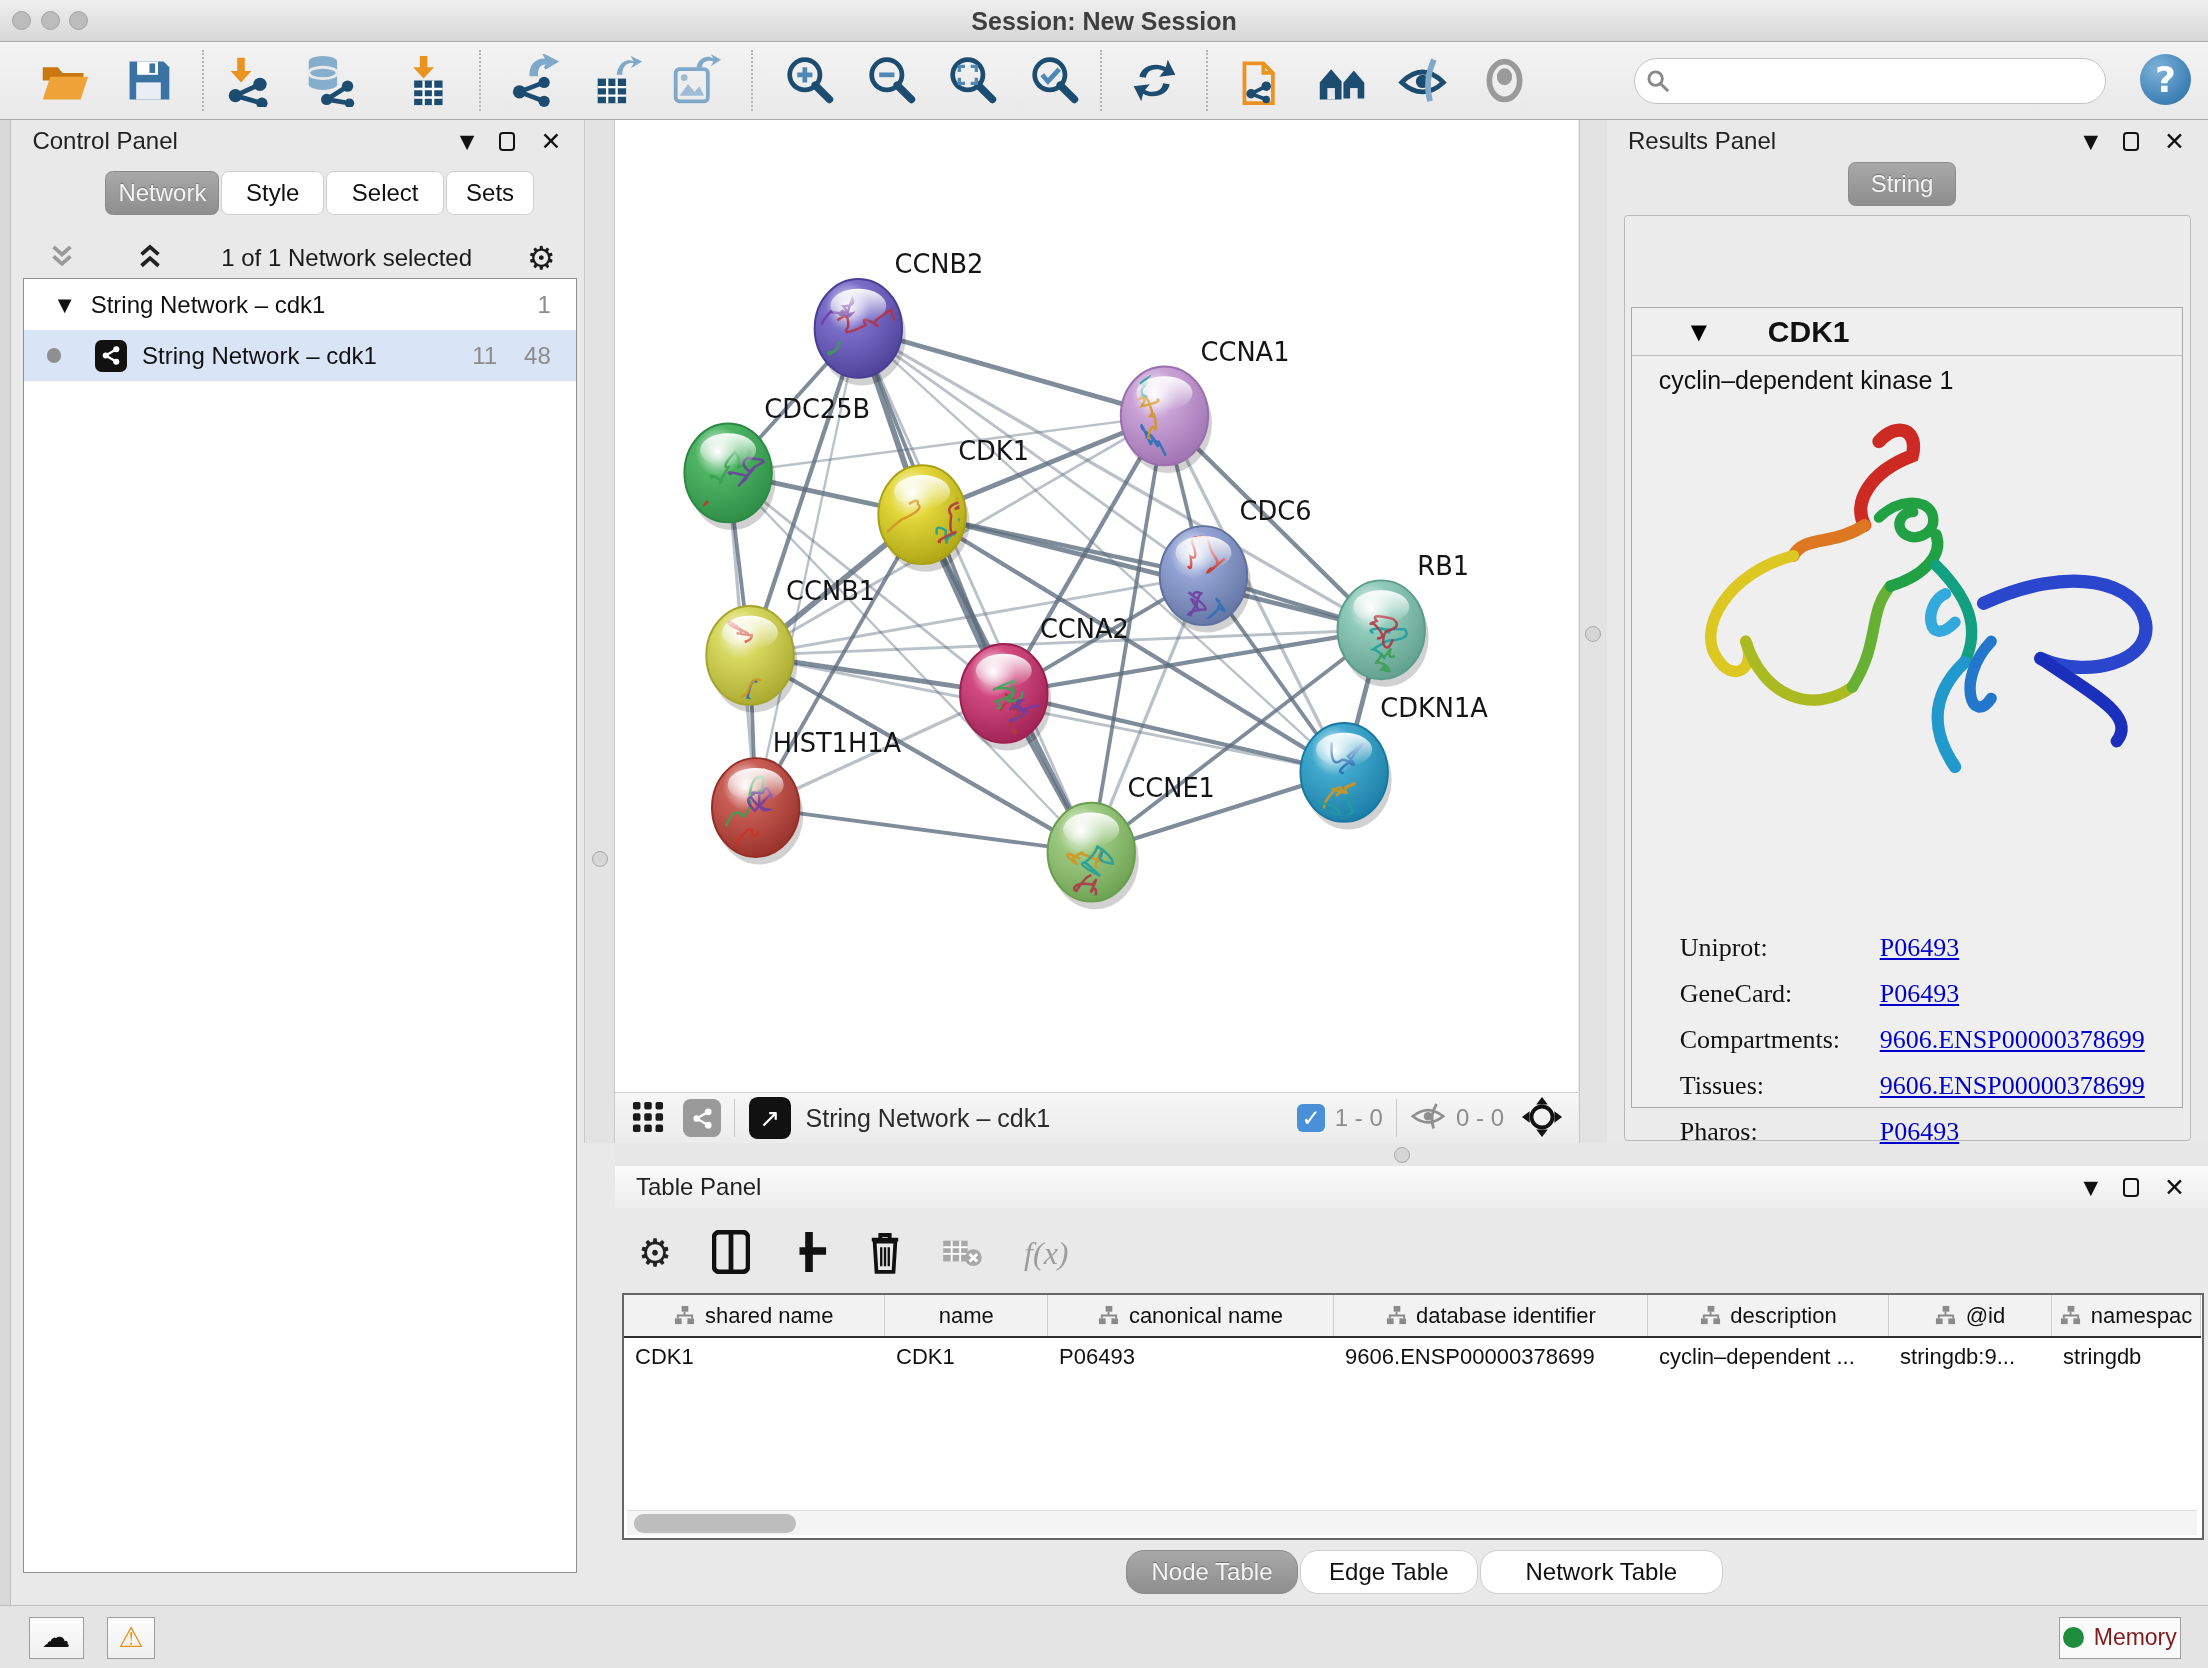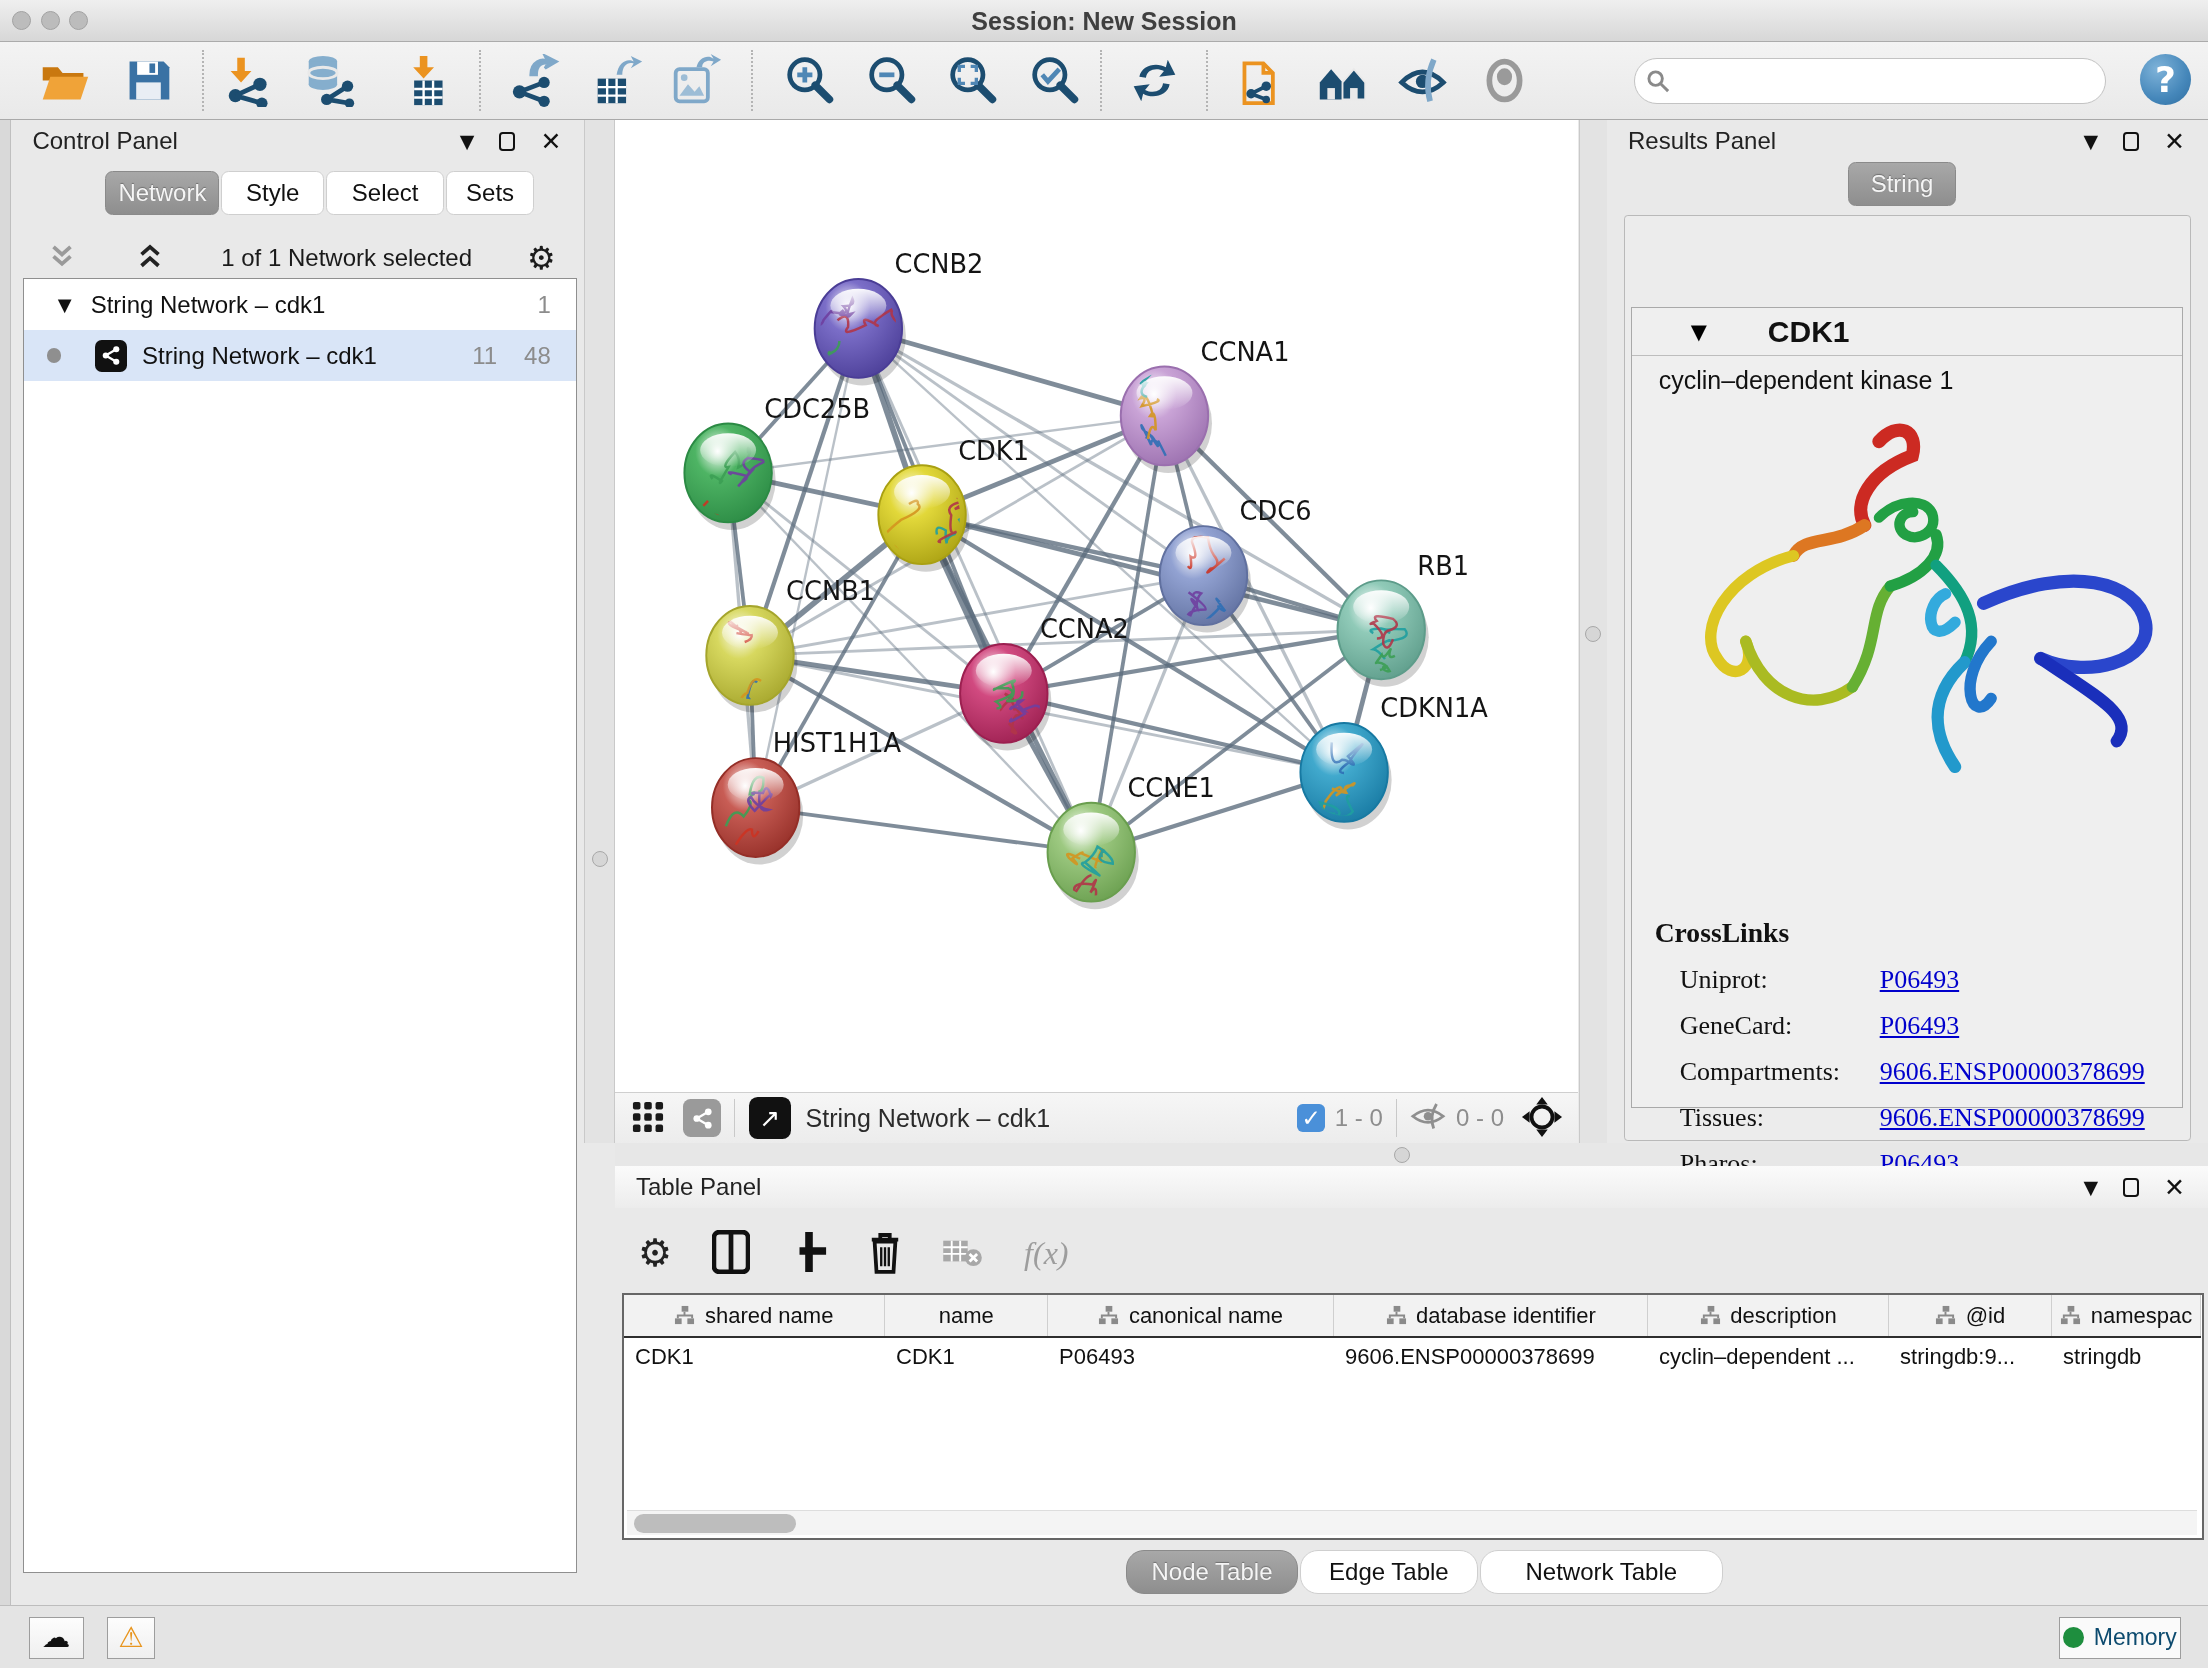--- a/index.html
+++ b/index.html
@@ -119,21 +119,21 @@
   #tp-tabs { position:absolute; left:511px; top:384px; display:flex; }
   #tp-tabs .tab { margin-right:1.9px;border-radius:18px; }
 
   
   #status-bar { left:0; top:1605px; width:2208px; height:63px; background:#e4e4e4;
     border-top:1px solid #bdbdbd; }
   .sb-btn { position:absolute; top:10.5px; height:42px; background:linear-gradient(#fdfdfd,#efefef);
     border:1.9px solid #9d9d9d; display:flex; align-items:center; justify-content:center; }
   #cloud-btn { left:28.5px; width:55px; font-size:28.5px; color:#111; }
   #warn-btn { left:107px; width:48px; font-size:28.5px; color:#e8951e; }
-  #memory-btn { left:2059px; width:122px; gap:9.5px; font-size:23px; color:#0c4a6e; background:#fafafa; }
+  #memory-btn { left:2059px; width:122px; gap:9.5px; font-size:23px; color:#7f1d1d; background:#fafafa; }
   #memory-dot { width:21px; height:21px; border-radius:50%; background:#1e8e3e; }
 </style>
 </head>
 <body>
 
 <div id="titlebar" class="abs">
   <span class="tl" style="left:12.4px"></span>
   <span class="tl" style="left:41px"></span>
   <span class="tl" style="left:69px"></span>
   <div id="win-title">Session: New Session</div>
@@ -686,21 +686,20 @@
           <path d="M262 182 C296 172 318 150 310 128" stroke="#22a044" stroke-width="12"></path>
           <path d="M310 160 C342 192 358 224 340 262" stroke="#11a080" stroke-width="12"></path>
           <path d="M340 262 C300 300 308 340 330 372" stroke="#2299cc" stroke-width="13"></path>
           <path d="M330 220 C300 250 296 200 320 190" stroke="#33aadd" stroke-width="12"></path>
           <path d="M360 200 C452 158 522 178 530 220 C538 262 468 280 420 258" stroke="#2a46cc" stroke-width="14"></path>
           <path d="M420 258 C478 298 520 318 500 345" stroke="#1a2fbb" stroke-width="13"></path>
           <path d="M368 240 C330 280 348 330 368 300" stroke="#2277cc" stroke-width="12"></path>
         </g>
       </svg>
       <div id="crosslinks">
-        <div id="crosslinks-title">CrossLinks</div>
         <div id="crosslinks-rows">
             <div class="cl-row">
               <span class="cl-label">Uniprot:</span>
               <span class="cl-value">P06493</span>
             </div>
             <div class="cl-row">
               <span class="cl-label">GeneCard:</span>
               <span class="cl-value">P06493</span>
             </div>
             <div class="cl-row">

